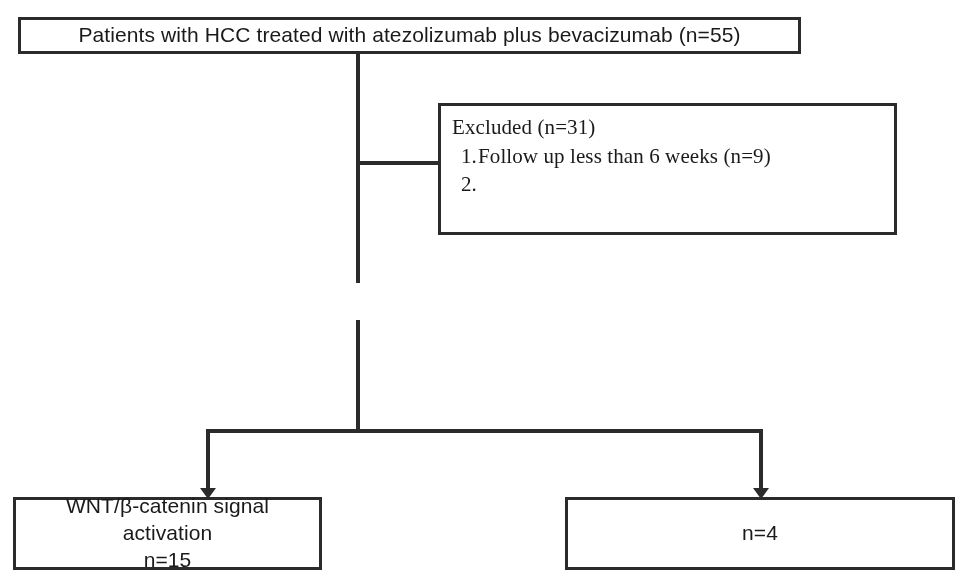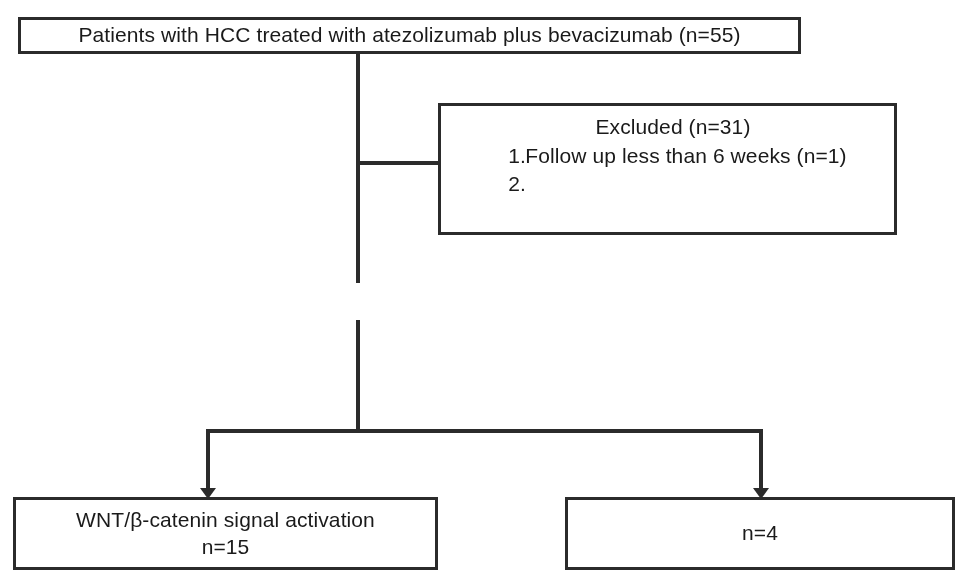--- a/index.html
+++ b/index.html
@@ -25,21 +25,21 @@
     border: 3px solid #2b2b2b;
     background: #ffffff;
     display: flex;
     flex-direction: column;
     justify-content: center;
     font-size: 21px;
     line-height: 1.28;
     letter-spacing: 0.1px;
   }
   .node.center { align-items: center; text-align: center; }
-  .node.left   { align-items: center; text-align: left; }
+  .node.left   { align-items: flex-start; text-align: left; font-family: Liberation Serif, serif; }
 
   #node-top {
     left: 18px;  top: 17px;
     width: 783px; height: 37px;
     padding: 0 10px;
     font-size: 21px;
   }
 
   #node-excluded {
     left: 438px; top: 103px;
@@ -69,21 +69,21 @@
   #node-excluded .exc-text .cont { display: block; }
 
   #node-enrolled {
     left: 240px; top: 283px;
     width: 263px; height: 37px;
     padding: 0 10px;
   }
 
   #node-activation {
     left: 13px; top: 497px;
-    width: 425px; height: 73px;
+    width: 309px; height: 73px;
     padding: 0 8px;
   }
 
   #node-inactivation {
     left: 565px; top: 497px;
     width: 390px; height: 73px;
     padding: 0 8px;
   }
 
   
@@ -134,21 +134,21 @@
   <div class="conn v" id="conn-drop-right"></div>
   <div class="arrowhead" id="arrow-left"></div>
   <div class="arrowhead" id="arrow-right"></div>
 
   <div class="node left" id="node-excluded">
     <div class="exc-title">Excluded (n=31)</div>
     <ul class="exc-list">
       <li>
         <span class="exc-num">1.</span>
         <span class="exc-text">
-          <span>Follow up less than 6 weeks (n=1)</span>
+          <span>Follow up less than 6 weeks (n=9)</span>
         </span>
       </li>
       <li>
         <span class="exc-num">2.</span>
         <span class="exc-text">
         </span>
       </li>
     </ul>
   </div>
 

